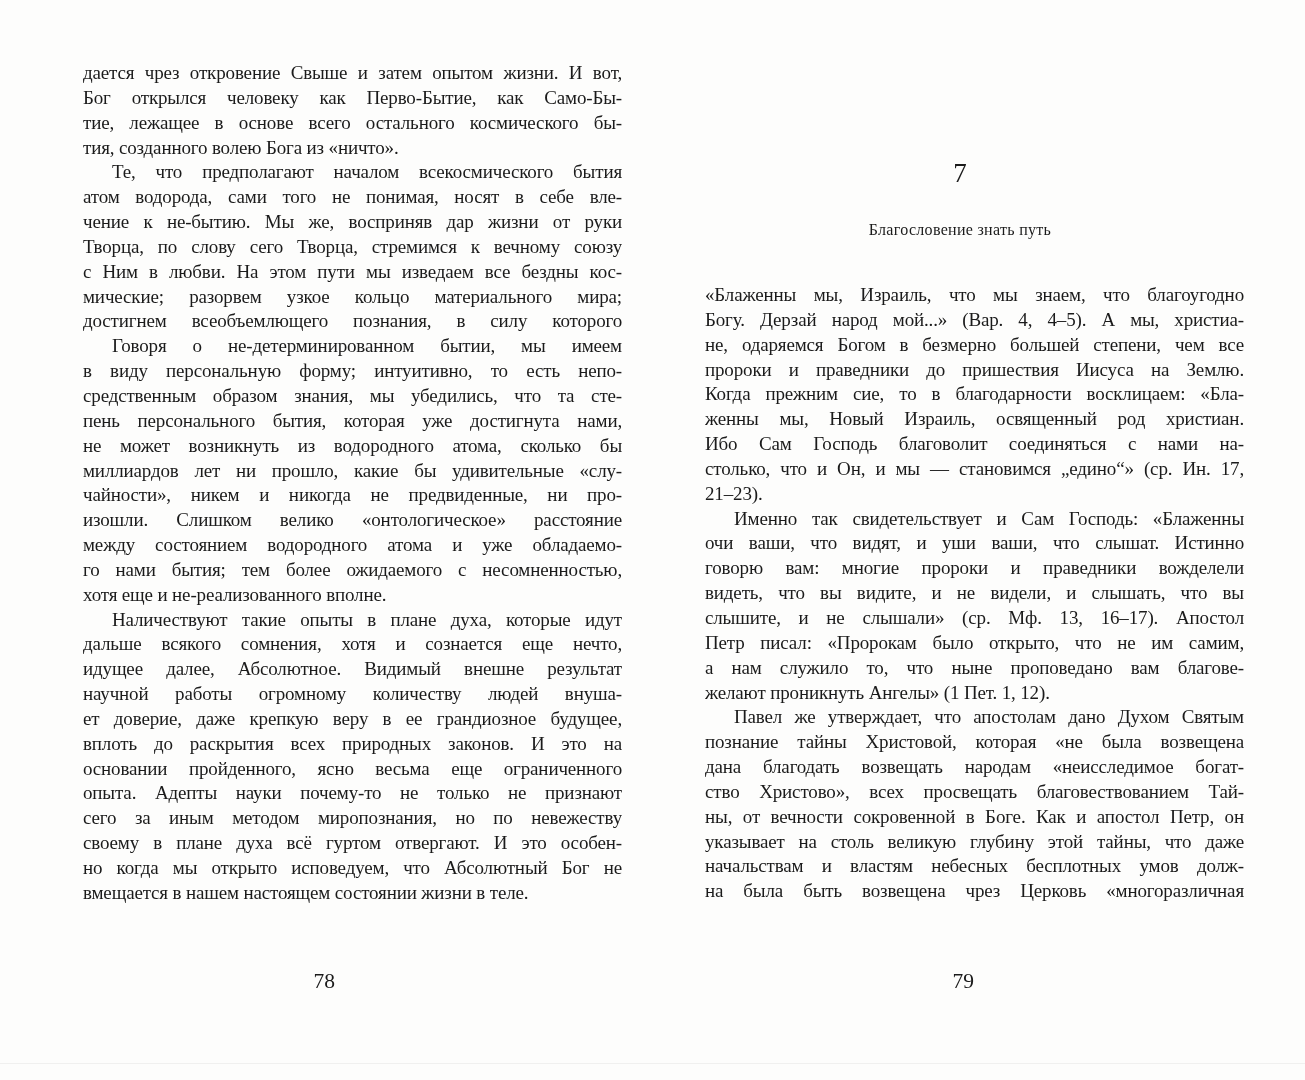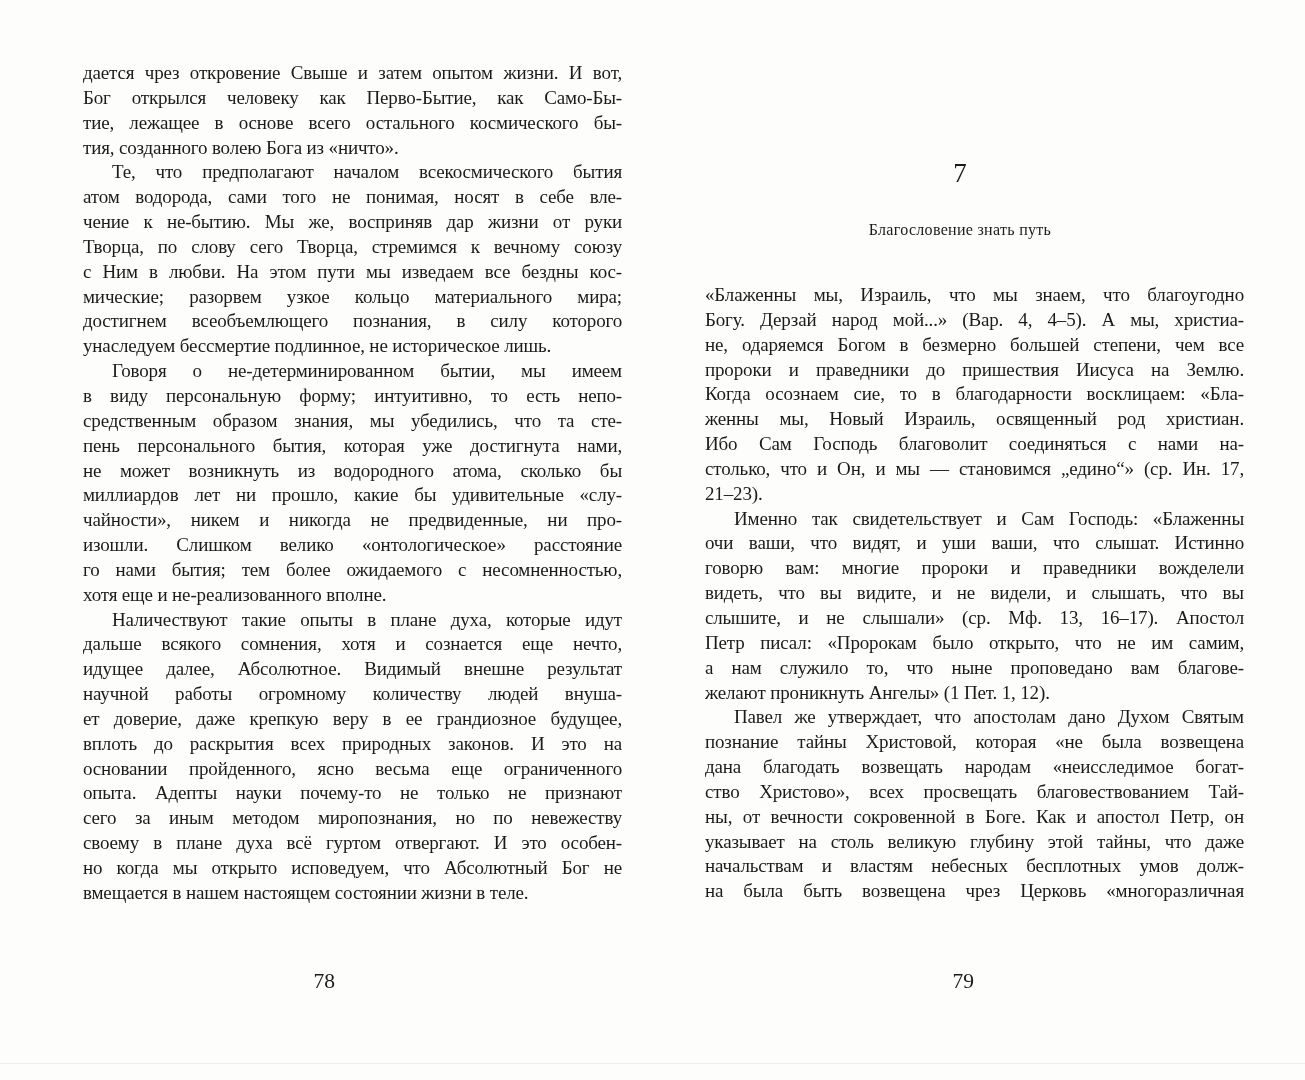--- a/index.html
+++ b/index.html
@@ -93,31 +93,31 @@
         <div class="line end">тия, созданного волею Бога из «ничто».</div>
       </div>
       <div class="para indent">
         <div class="line">Те, что предполагают началом всекосмического бытия</div>
         <div class="line">атом водорода, сами того не понимая, носят в себе вле-</div>
         <div class="line">чение к не-бытию. Мы же, восприняв дар жизни от руки</div>
         <div class="line">Творца, по слову сего Творца, стремимся к вечному союзу</div>
         <div class="line">с Ним в любви. На этом пути мы изведаем все бездны кос-</div>
         <div class="line">мические; разорвем узкое кольцо материального мира;</div>
         <div class="line">достигнем всеобъемлющего познания, в силу которого</div>
-        <div class="line end">унаследуем бессмертие подлинное, не историческое лишь.</div>
       </div>
       <div class="para indent">
         <div class="line">Говоря о не-детерминированном бытии, мы имеем</div>
         <div class="line">в виду персональную форму; интуитивно, то есть непо-</div>
         <div class="line">средственным образом знания, мы убедились, что та сте-</div>
         <div class="line">пень персонального бытия, которая уже достигнута нами,</div>
         <div class="line">не может возникнуть из водородного атома, сколько бы</div>
         <div class="line">миллиардов лет ни прошло, какие бы удивительные «слу-</div>
         <div class="line">чайности», никем и никогда не предвиденные, ни про-</div>
         <div class="line">изошли. Слишком велико «онтологическое» расстояние</div>
+        <div class="line">между состоянием водородного атома и уже обладаемо-</div>
         <div class="line">го нами бытия; тем более ожидаемого с несомненностью,</div>
         <div class="line end">хотя еще и не-реализованного вполне.</div>
       </div>
       <div class="para indent">
         <div class="line">Наличествуют такие опыты в плане духа, которые идут</div>
         <div class="line">дальше всякого сомнения, хотя и сознается еще нечто,</div>
         <div class="line">идущее далее, Абсолютное. Видимый внешне результат</div>
         <div class="line">научной работы огромному количеству людей внуша-</div>
         <div class="line">ет доверие, даже крепкую веру в ее грандиозное будущее,</div>
         <div class="line">вплоть до раскрытия всех природных законов. И это на</div>
@@ -134,21 +134,21 @@
 
 <section class="page right">
   <div class="chapter-head chapter-number">7</div>
   <div class="chapter-head chapter-title">Благословение знать путь</div>
   <div class="text-block right-body">
       <div class="para">
         <div class="line">«Блаженны мы, Израиль, что мы знаем, что благоугодно</div>
         <div class="line">Богу. Дерзай народ мой...» (Вар. 4, 4–5). А мы, христиа-</div>
         <div class="line">не, одаряемся Богом в безмерно большей степени, чем все</div>
         <div class="line">пророки и праведники до пришествия Иисуса на Землю.</div>
-        <div class="line">Когда осознаем сие, то в благодарности восклицаем: «Бла-</div>
+        <div class="line">Когда прежним сие, то в благодарности восклицаем: «Бла-</div>
         <div class="line">женны мы, Новый Израиль, освященный род христиан.</div>
         <div class="line">Ибо Сам Господь благоволит соединяться с нами на-</div>
         <div class="line">столько, что и Он, и мы — становимся „едино“» (ср. Ин. 17,</div>
         <div class="line end">21–23).</div>
       </div>
       <div class="para indent">
         <div class="line">Именно так свидетельствует и Сам Господь: «Блаженны</div>
         <div class="line">очи ваши, что видят, и уши ваши, что слышат. Истинно</div>
         <div class="line">говорю вам: многие пророки и праведники вожделели</div>
         <div class="line">видеть, что вы видите, и не видели, и слышать, что вы</div>

